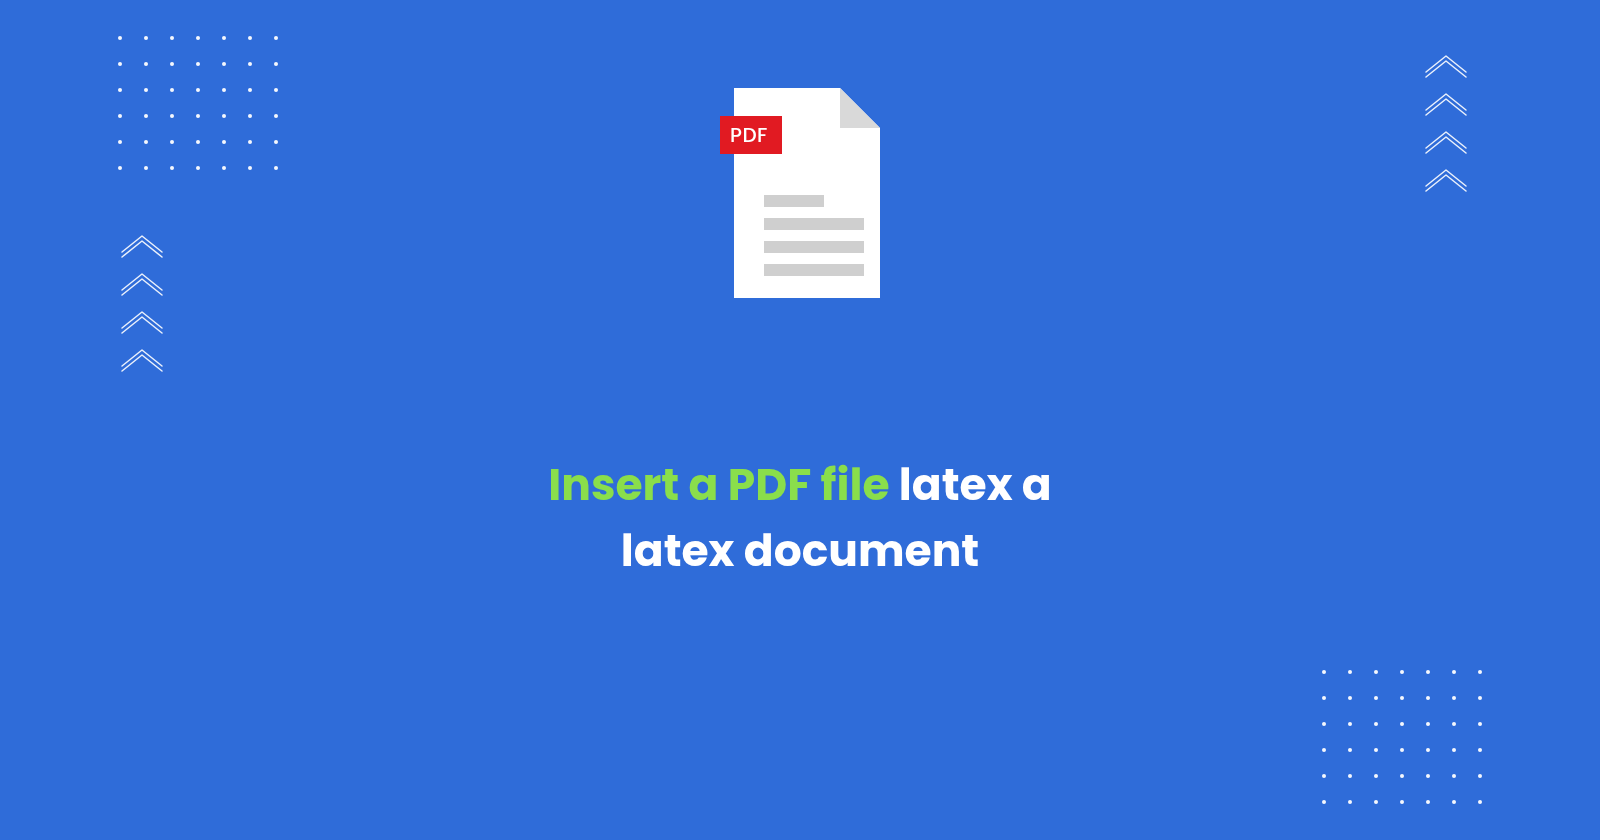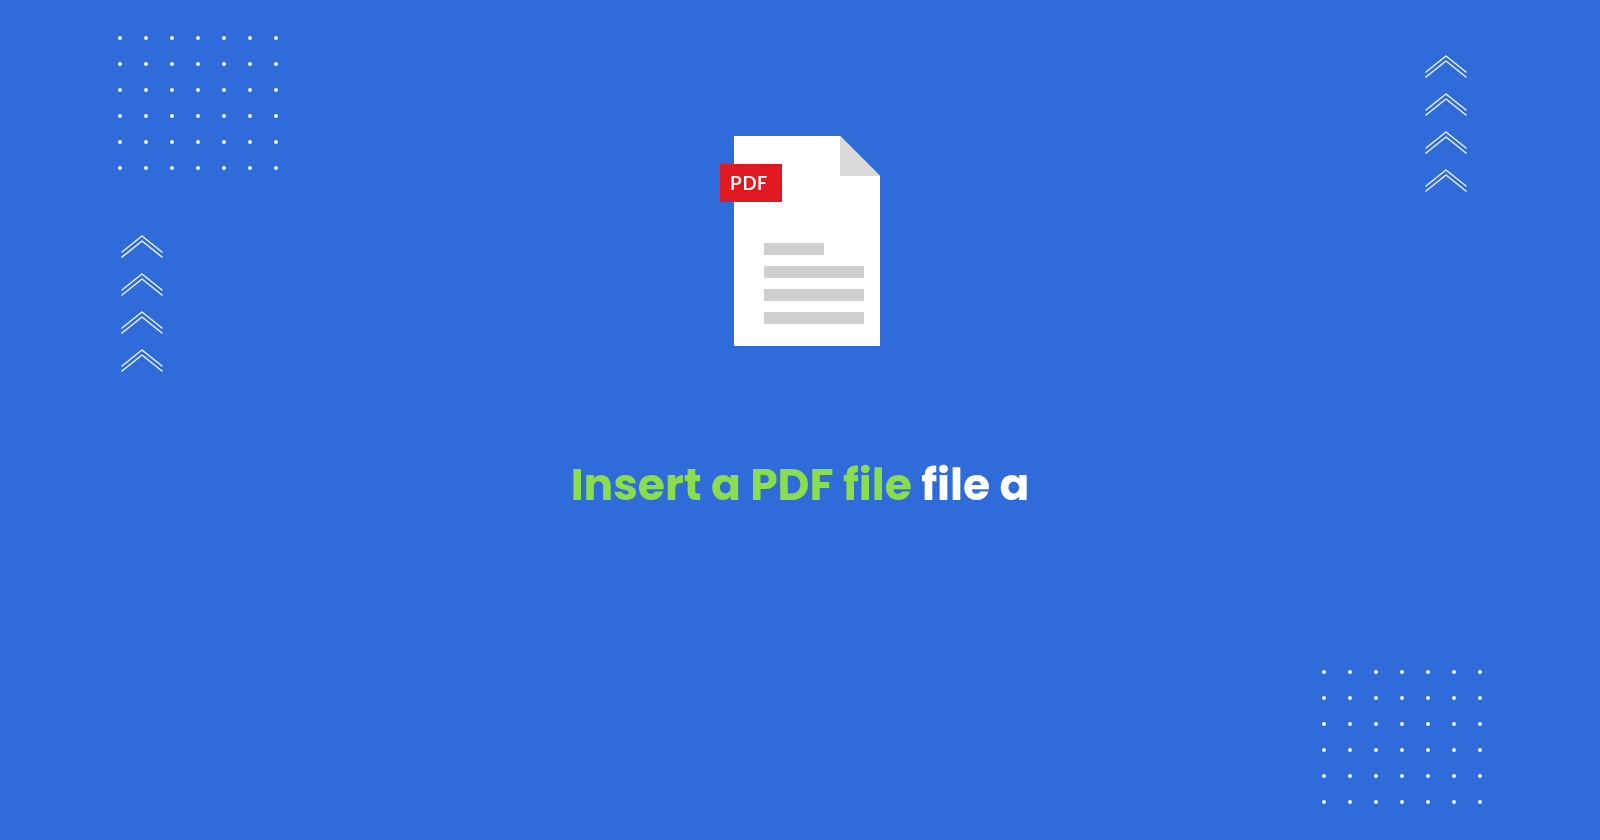--- a/index.html
+++ b/index.html
@@ -33,21 +33,20 @@
   width: 48px; height: 28px;
 }
 .chevron svg { display: block; }
 .pdf-icon {
   position: absolute;
   top: 88px;
   left: 50%;
   transform: translateX(-50%);
   width: 160px;
   height: 210px;
-  margin-top: 48px;
 }
 .pdf-doc-body {
   position: absolute;
   top: 0; left: 14px;
   width: 146px; height: 210px;
   background: #fff;
 }
 .pdf-fold {
   position: absolute;
   top: 0; right: 0;
@@ -255,14 +254,15 @@
       <div class="pdf-line short"></div>
       <div class="pdf-line"></div>
       <div class="pdf-line"></div>
       <div class="pdf-line"></div>
     </div>
   </div>
   <div class="pdf-label">PDF</div>
 </div>
 
 <div class="headline">
-  <span class="accent">Insert a PDF file</span><span> file a</span><br>
+  <span class="accent">Insert a PDF file</span><span> latex a</span><br>
+  <span>latex document</span>
 </div>
 
 </body></html>

